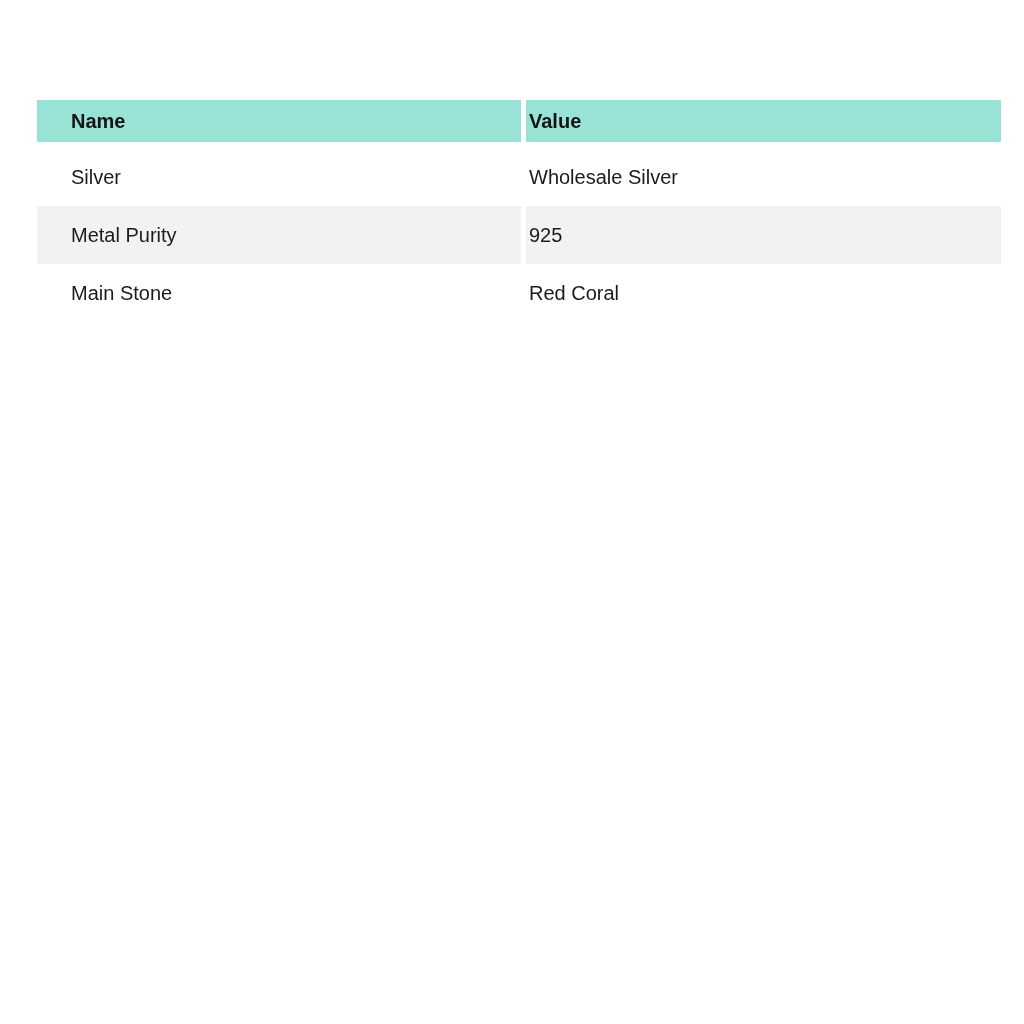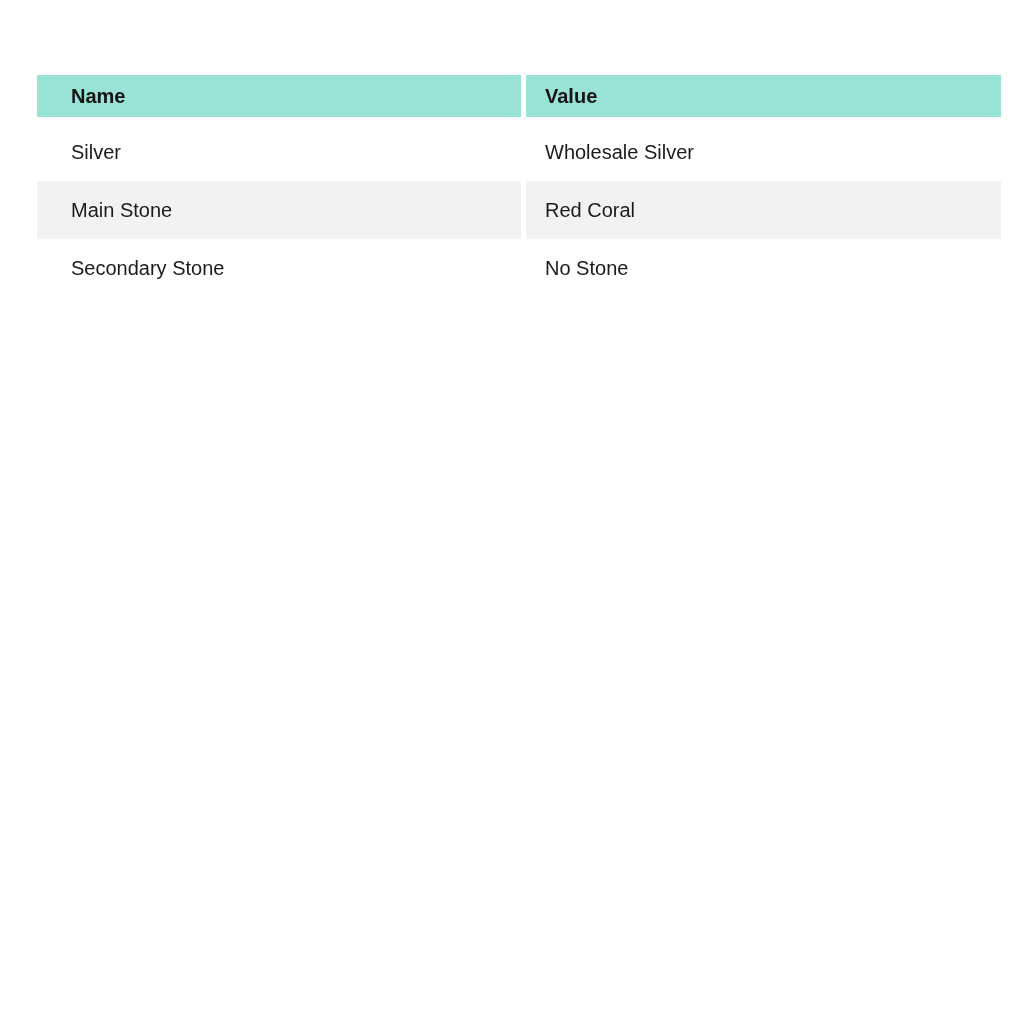--- a/index.html
+++ b/index.html
@@ -8,21 +8,21 @@
     width: 1024px;
     height: 1024px;
     position: relative;
     font-family: "Liberation Sans", "DejaVu Sans", sans-serif;
     color: #1b1b1b;
     overflow: hidden;
   }
   .table-wrap {
     position: absolute;
     left: 37px;
-    top: 75px;
+    top: 100px;
     width: 964px;
   }
   table {
     width: 100%;
     border-collapse: separate;
     border-spacing: 0;
     table-layout: fixed;
     font-size: 20px;
     line-height: 1;
   }
@@ -35,21 +35,21 @@
     font-weight: 700;
     vertical-align: middle;
     border-bottom: 6px solid #ffffff;
     color: #141414;
   }
   th.name, td.name {
     padding-left: 34px;
     border-right: 5px solid #ffffff;
   }
   th.val, td.val {
-    padding-left: 19px;
+    padding-left: 3px;
     margin-top: 32px;
   }
   tbody td {
     height: 58px;
     vertical-align: middle;
     background: #ffffff;
   }
   tbody tr:nth-child(even) td {
     background: var(--row-alt, #f2f2f2);
   }
@@ -68,22 +68,22 @@
         <th class="name">Name</th>
         <th class="val">Value</th>
       </tr>
     </thead>
     <tbody id="table-body">
         <tr>
           <td class="name">Silver</td>
           <td class="val">Wholesale Silver</td>
         </tr>
         <tr>
+          <td class="name">Metal Purity</td>
+          <td class="val">925</td>
+        </tr>
+        <tr>
           <td class="name">Main Stone</td>
           <td class="val">Red Coral</td>
-        </tr>
-        <tr>
-          <td class="name">Secondary Stone</td>
-          <td class="val">No Stone</td>
         </tr>
       </tbody>
   </table>
 </div>
 
 </body></html>

